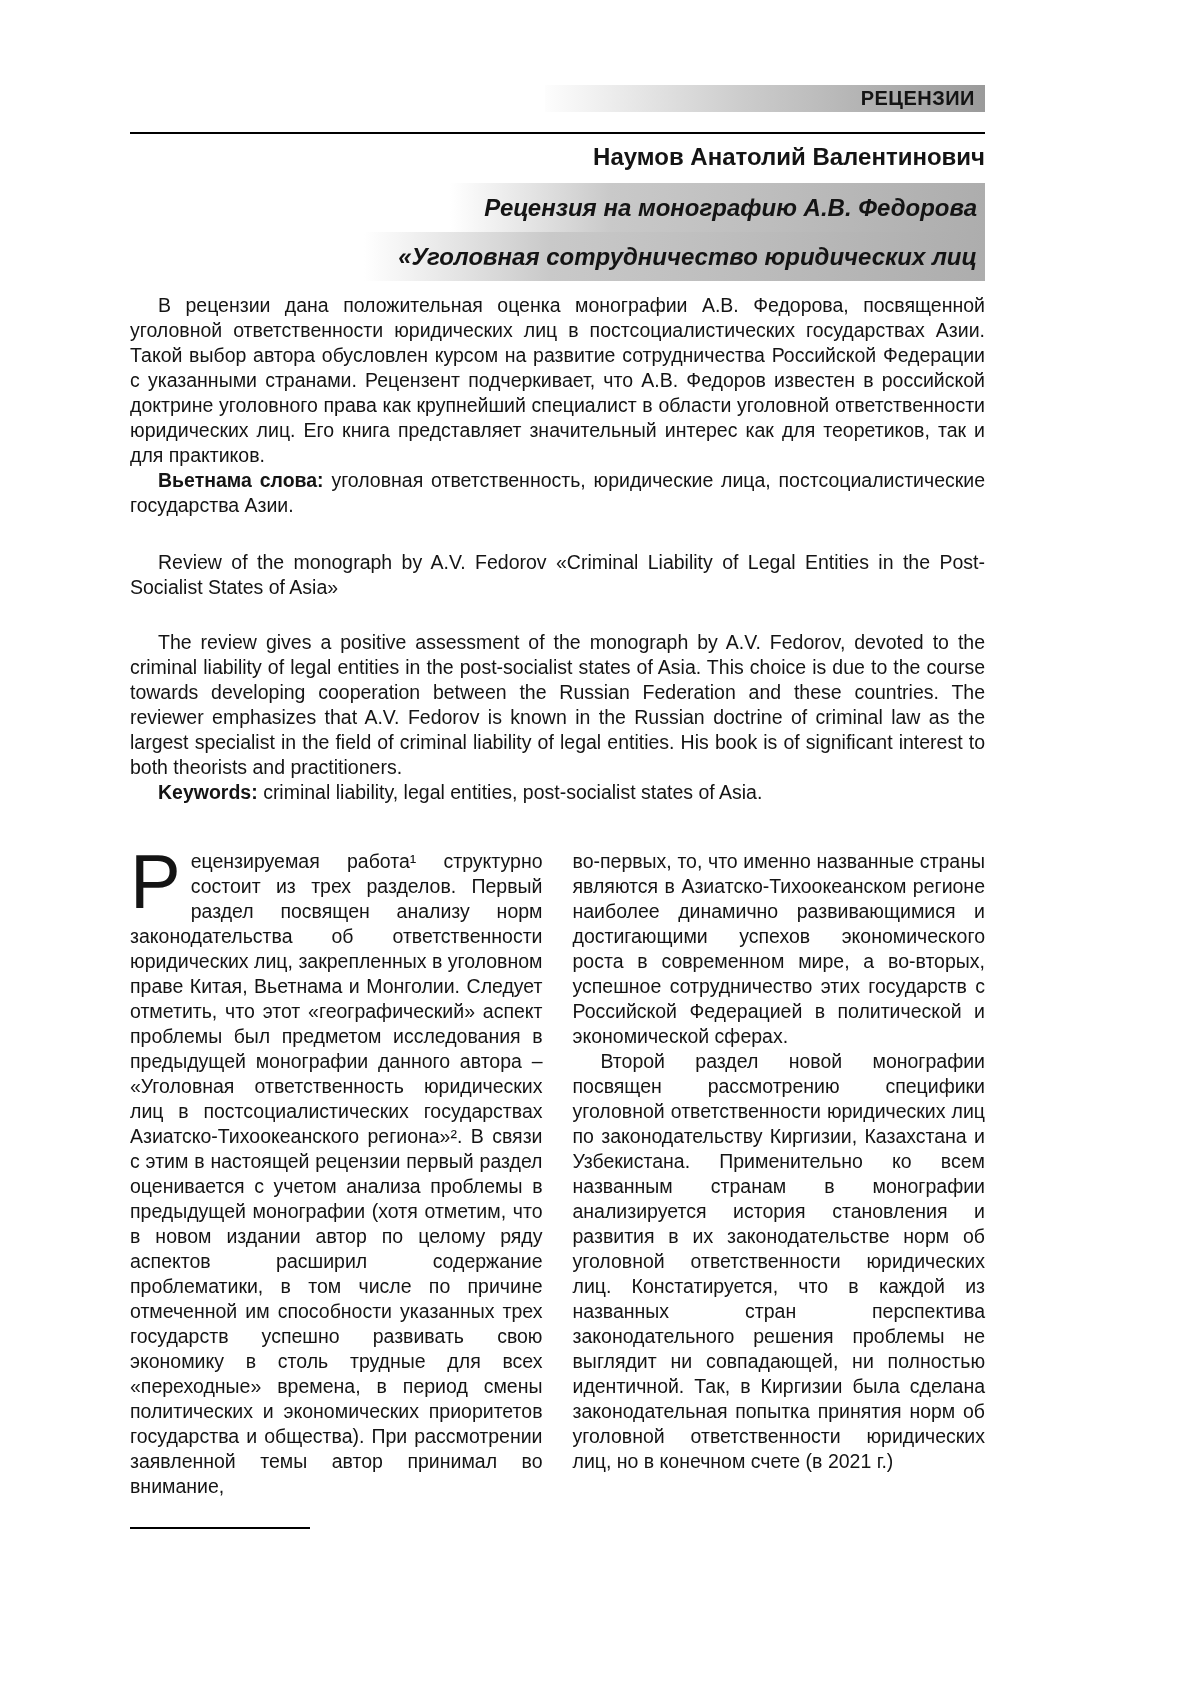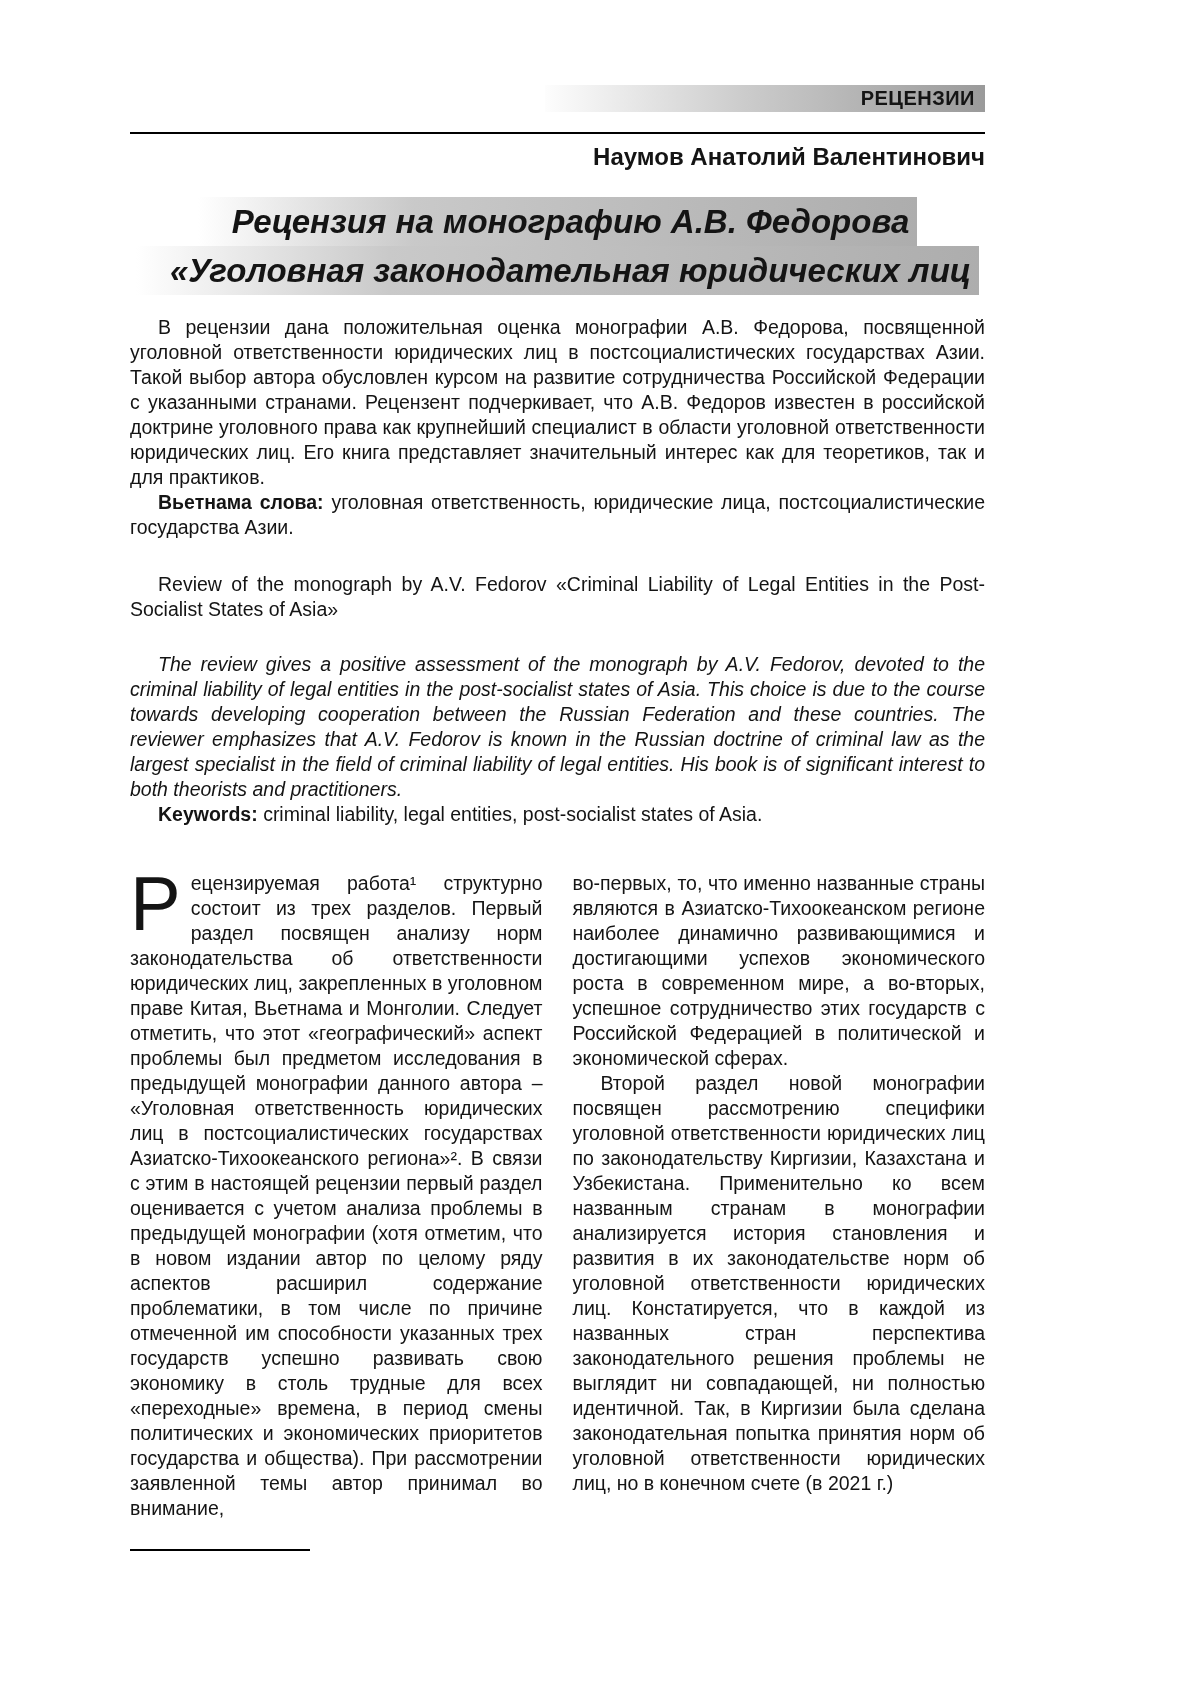--- a/index.html
+++ b/index.html
@@ -30,42 +30,42 @@
     letter-spacing: 0.5px;
   }
   .top-rule { border-bottom: 2px solid #000; margin-top: 20px; }
   .author {
     margin-top: 9px;
     text-align: right;
     font-weight: bold;
     font-size: 24px;
   }
   .title {
-    margin-top: 26px;
-    text-align: center;
+    margin-top: 12px;
+    text-align: right;
     font-style: italic;
     font-weight: bold;
-    font-size: 33px;
+    font-size: 24px;
     line-height: 47px;
   }
   .title-band {
     display: inline-block;
     padding: 1px 8px 1px 34px;
     background: linear-gradient(90deg, #ffffff 0%, #c9c9c9 30%, #adadad 100%);
   }
   .para {
     margin: 0;
     font-size: 19.5px;
     line-height: 25px;
     text-align: justify;
   }
   .indent { text-indent: 28px; }
-  .mt-abstract { margin-top: 20px; }
+  .mt-abstract { margin-top: 12px; }
   .mt-en-title { margin-top: 32px; font-weight: normal; }
-  .mt-en-abstract { margin-top: 30px; font-style: italic; }
+  .mt-en-abstract { margin-top: 30px; }
   .columns {
     display: flex;
     gap: 30px;
     margin-top: 44px;
   }
   .col { flex: 1 1 0; min-width: 0; }
   .dropcap {
     float: left;
     font-size: 76px;
     line-height: 60px;
@@ -86,21 +86,21 @@
 
   <div class="top-rule"></div>
 
   <div class="author">Наумов Анатолий Валентинович</div>
 
   <div class="title">
     <div>
       <span class="title-band">Рецензия на монографию А.В. Федорова</span>
     </div>
     <div>
-      <span class="title-band">«Уголовная законодательная юридических лиц</span>
+      <span class="title-band">«Уголовная сотрудничество юридических лиц</span>
     </div>
   </div>
 
   <p class="para indent mt-abstract" lang="ru">В рецензии дана положительная оценка монографии А.В. Федорова, посвященной уголовной ответственности юридических лиц в постсоциалистических государствах Азии. Такой выбор автора обусловлен курсом на развитие сотрудничества Российской Федерации с указанными странами. Рецензент подчеркивает, что А.В. Федоров известен в российской доктрине уголовного права как крупнейший специалист в области уголовной ответственности юридических лиц. Его книга представляет значительный интерес как для теоретиков, так и для практиков.</p>
 
   <p class="para indent" lang="ru">
     <b>Вьетнама слова:</b>
     <span>уголовная ответственность, юридические лица, постсоциалистические государства Азии.</span>
   </p>
 

